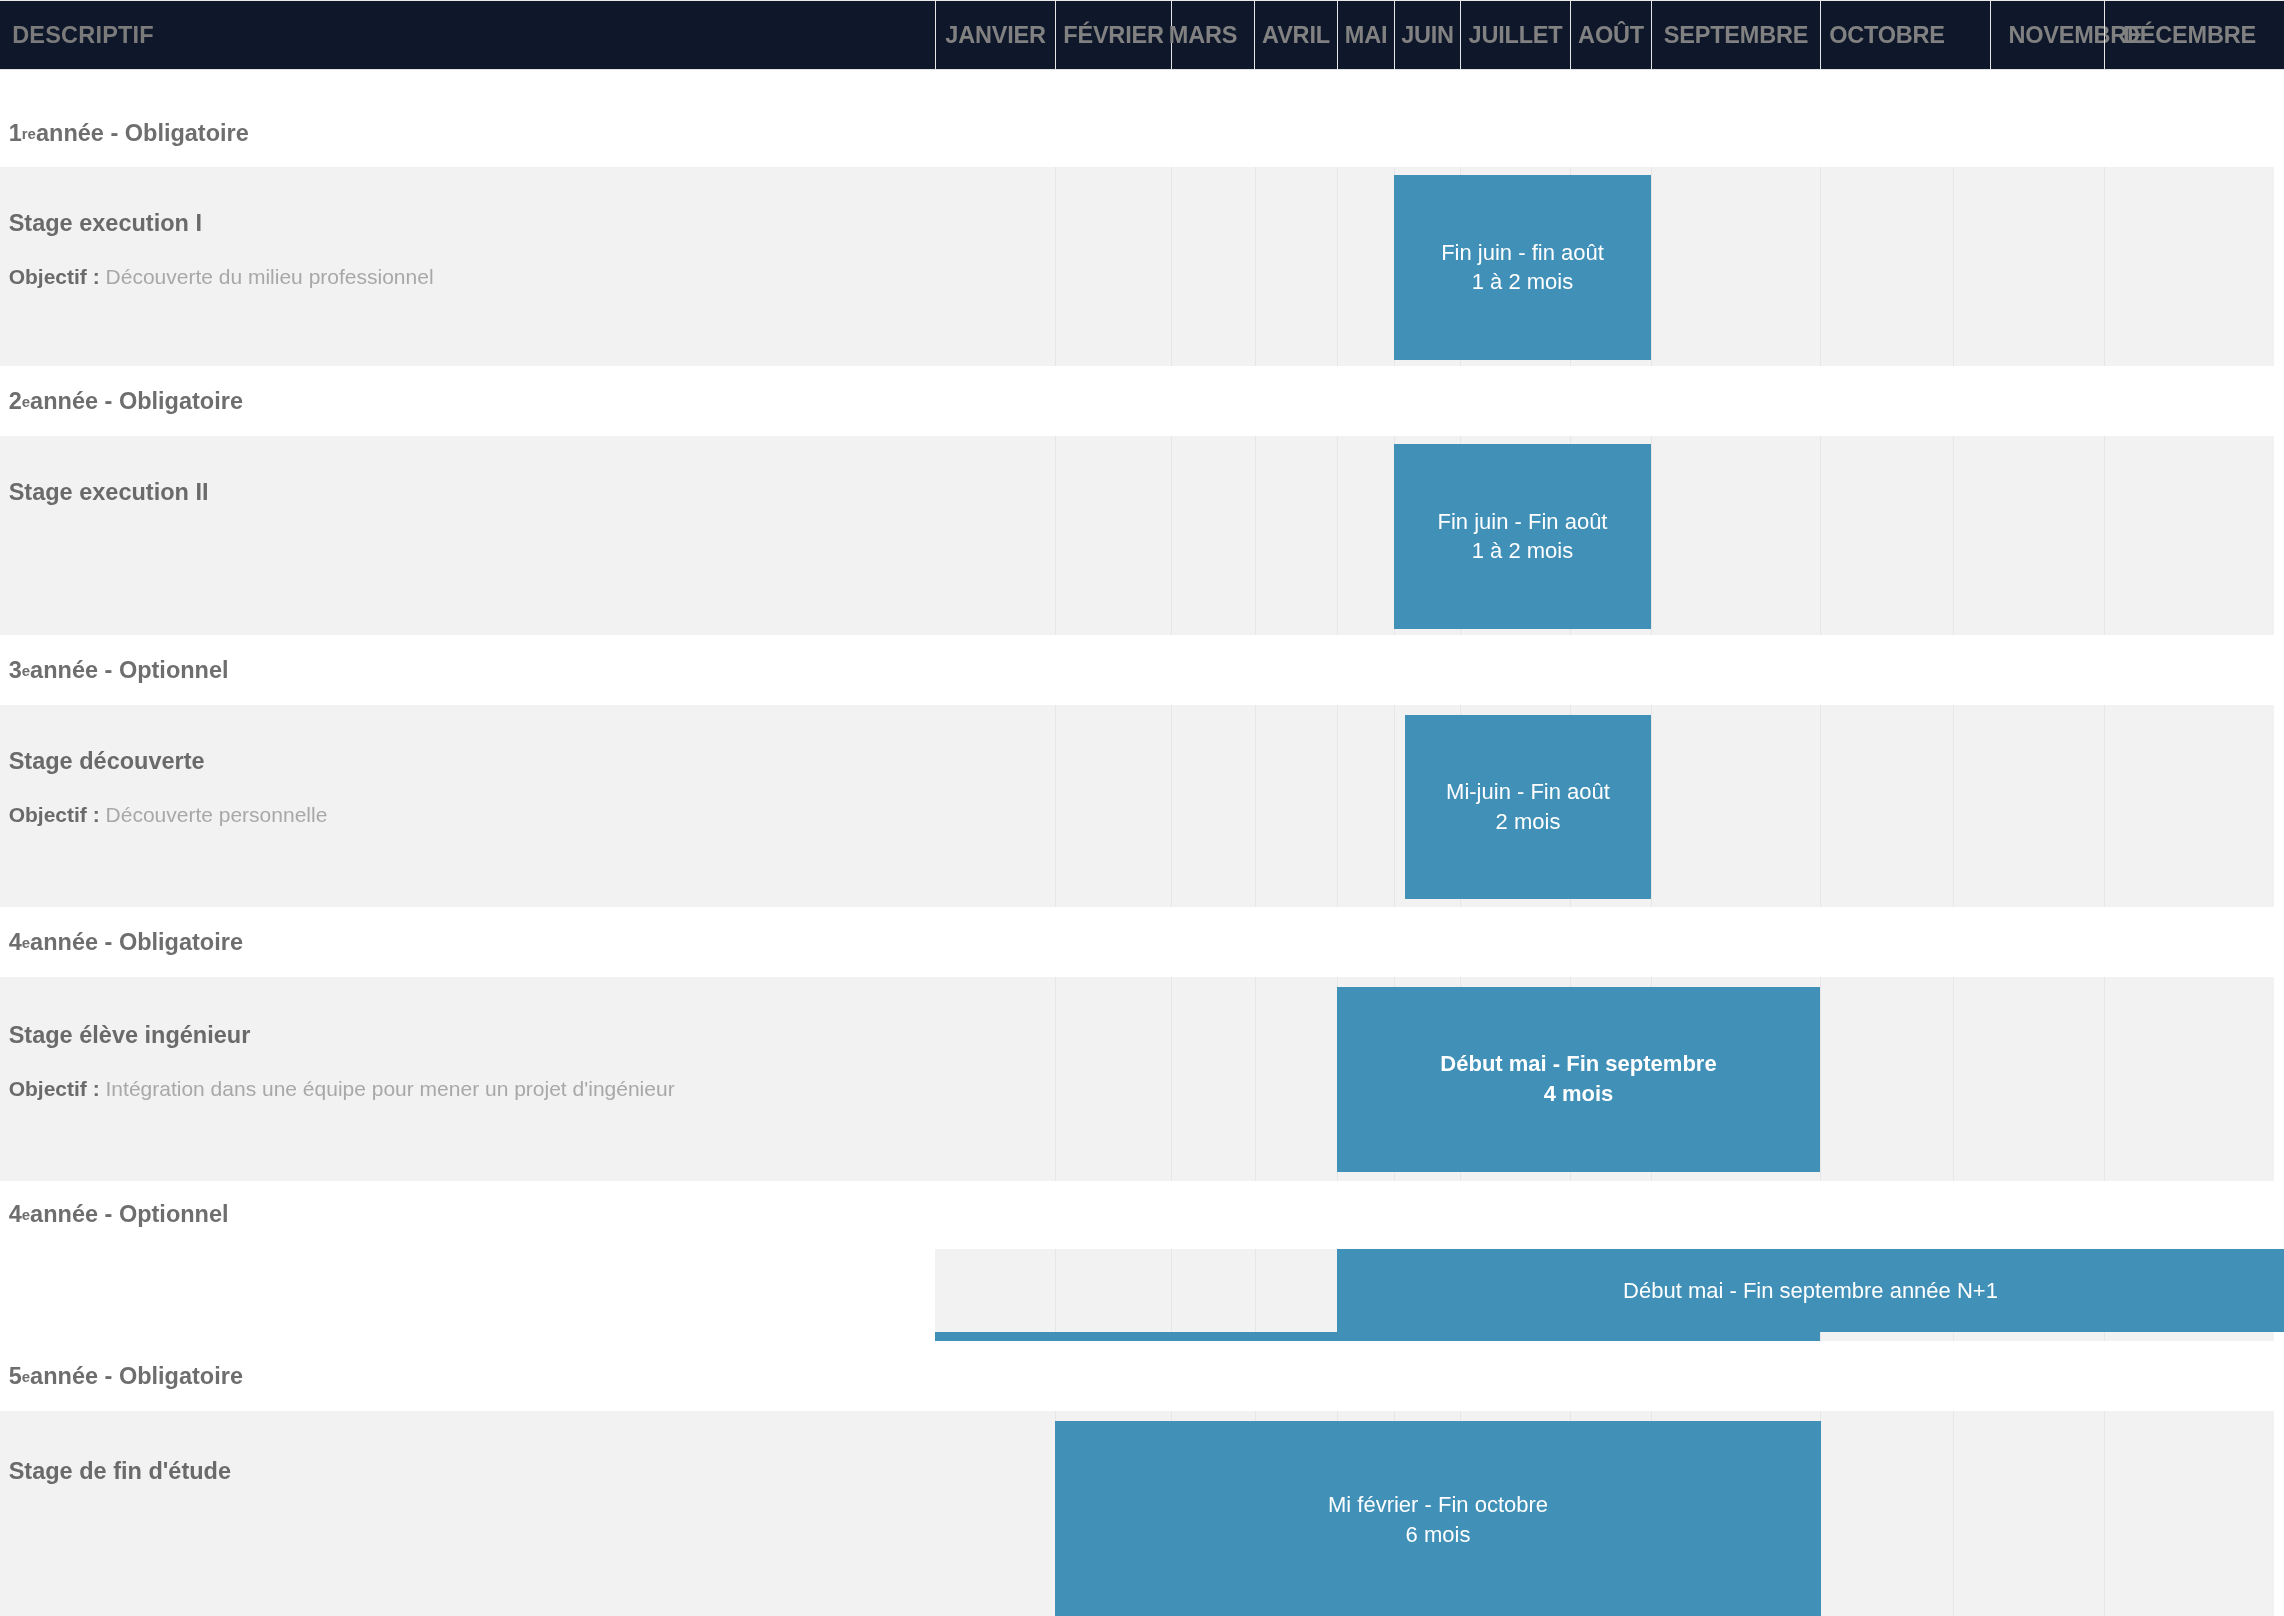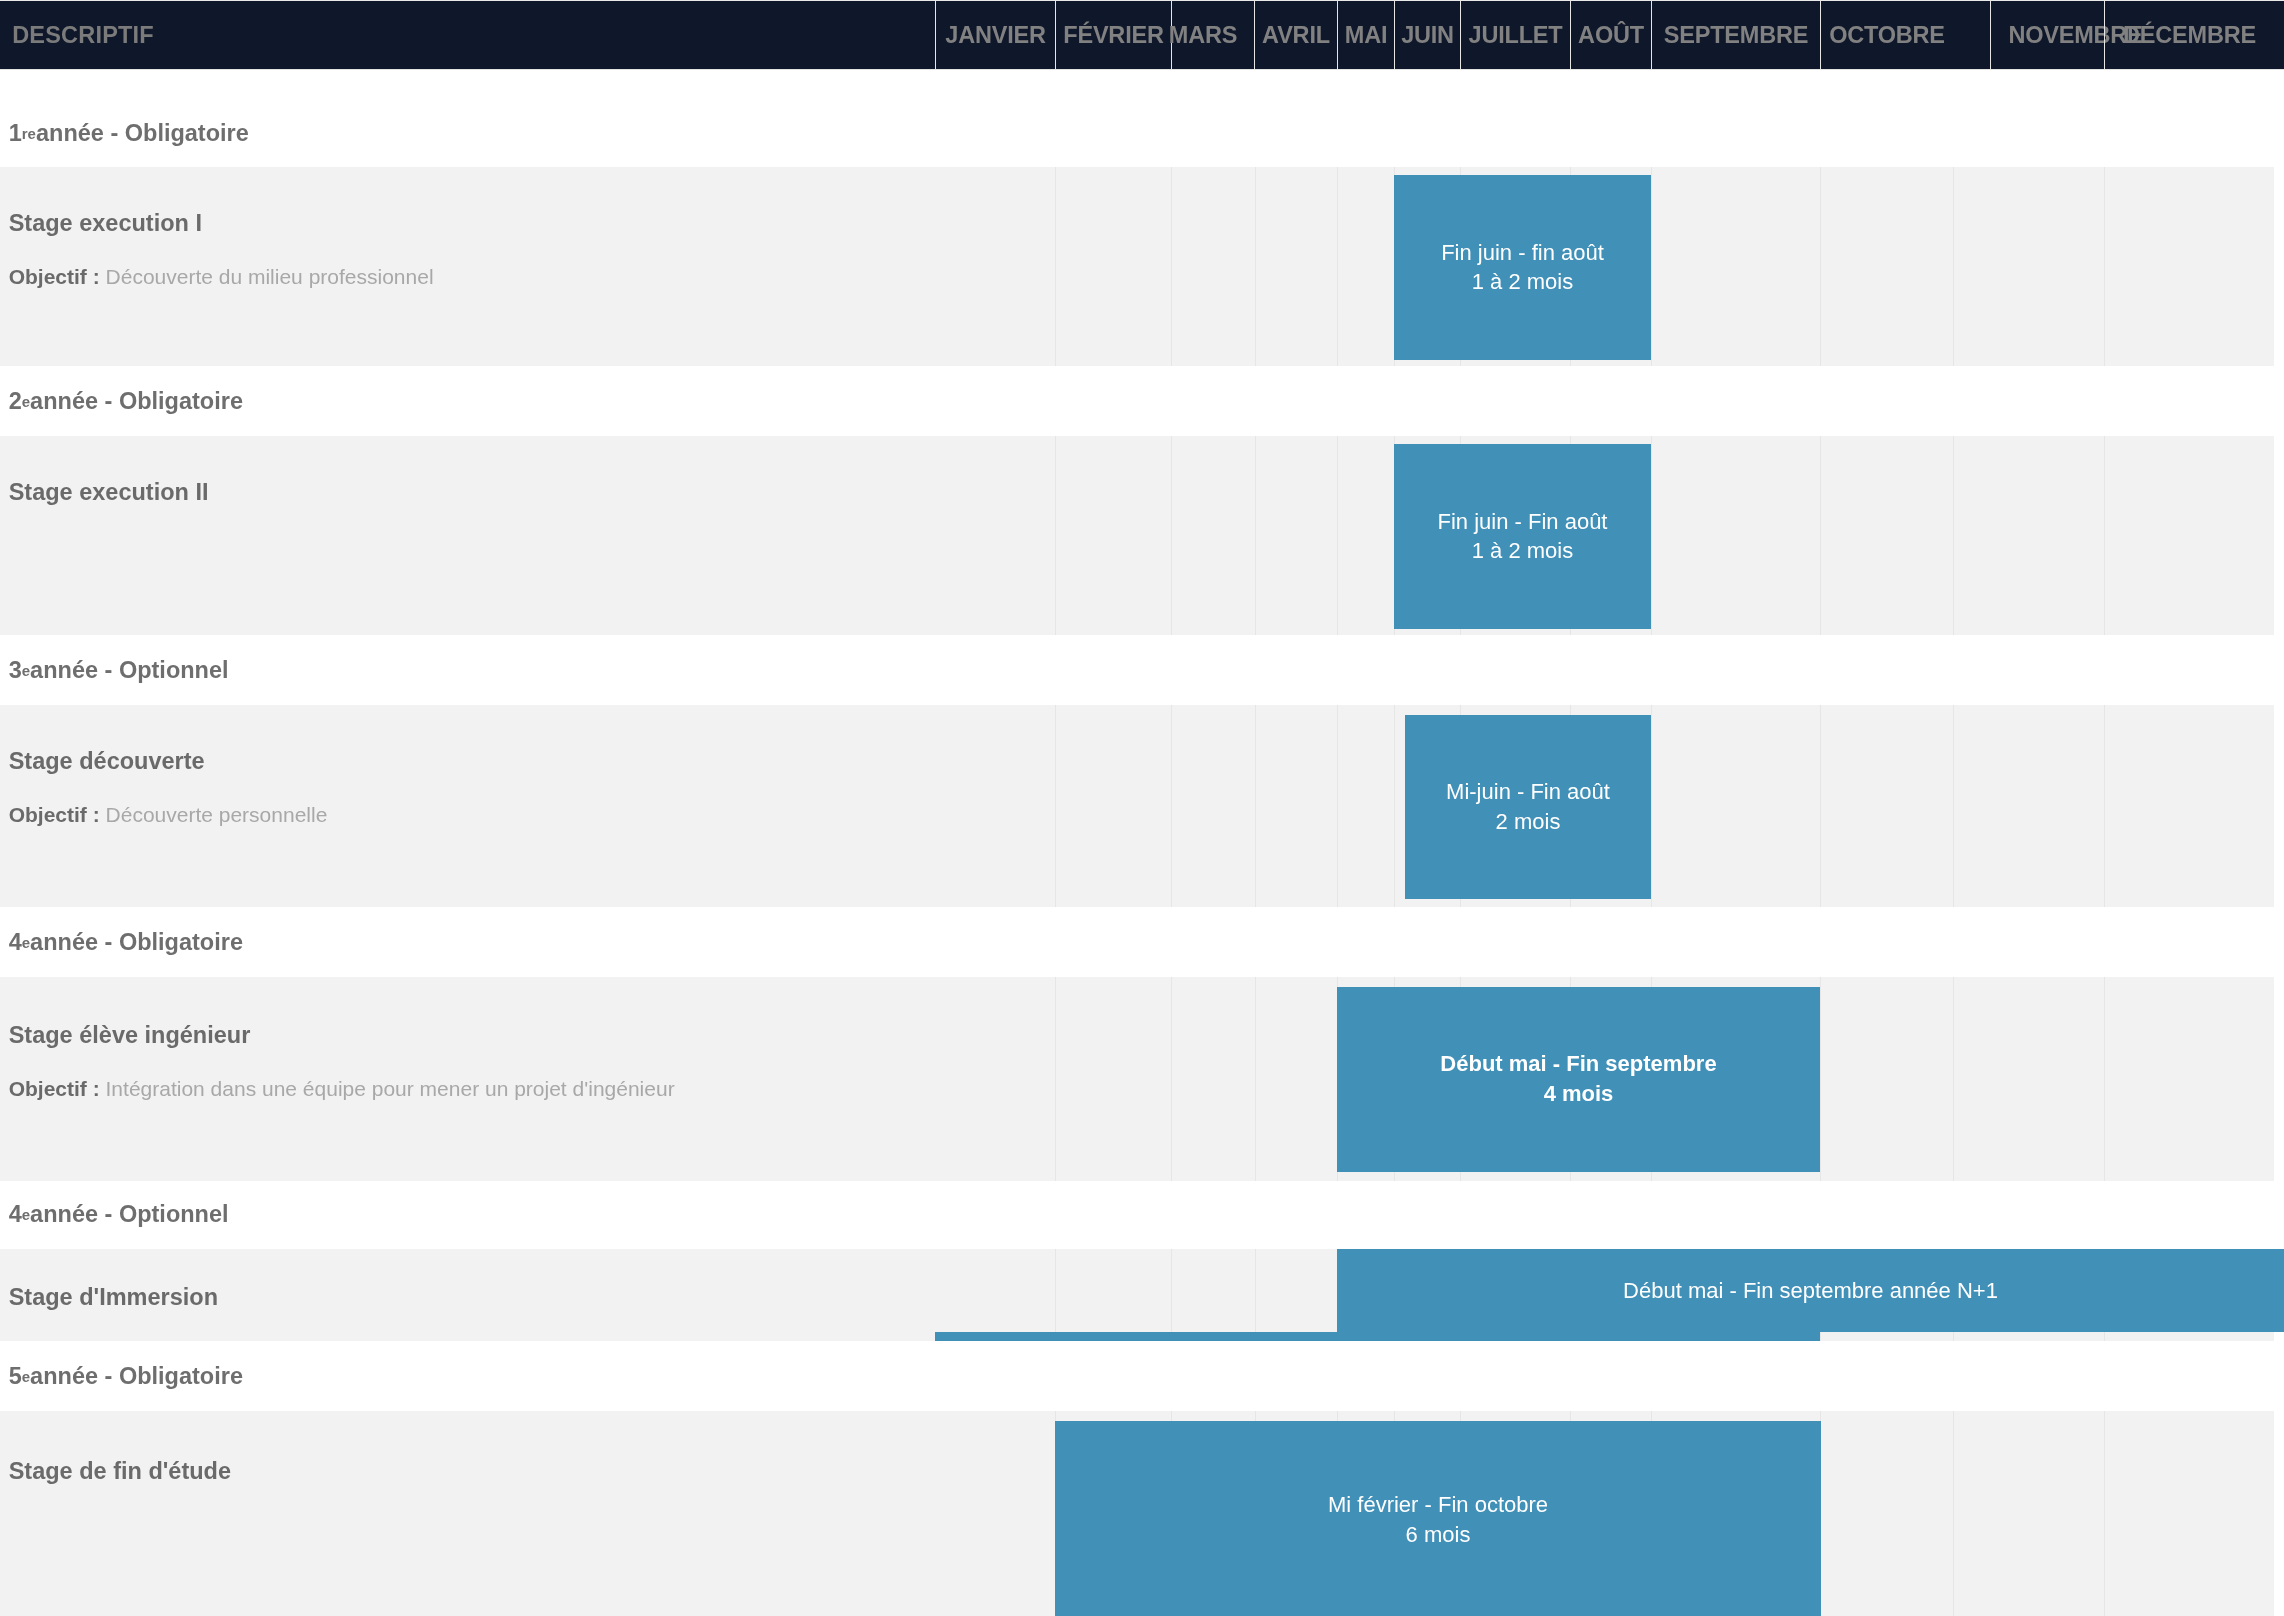--- a/index.html
+++ b/index.html
@@ -218,24 +218,20 @@
             <span class="l2">4 mois</span>
           </div>
         </div>
       </div>
       <div class="sec" style="top: 1181px; height: 67px;">
         <span>4</span>
         <sup>e</sup>
         <span> année - Optionnel</span>
       </div>
       <div class="row" style="top: 1249px; height: 159px;">
-        <div class="row-desc">
-          <div class="stage-title" style="top: 35px;"> Stage d'Immersion</div>
-          <div class="stage-obj" style="top: 95px;"><b>Objectif :</b><span> Intégration dans une équipe pour mener une étude de longue durée</span></div>
-        </div>
         <div class="grid">
           <div class="gcell first" style="left: 0px; width: 120px;"></div>
           <div class="gcell" style="left: 120px; width: 116px;"></div>
           <div class="gcell" style="left: 236px; width: 84px;"></div>
           <div class="gcell" style="left: 320px; width: 83px;"></div>
           <div class="gcell" style="left: 402px; width: 57px;"></div>
           <div class="gcell" style="left: 459px; width: 66px;"></div>
           <div class="gcell" style="left: 525px; width: 110px;"></div>
           <div class="gcell" style="left: 635px; width: 81px;"></div>
           <div class="gcell" style="left: 716px; width: 169px;"></div>

